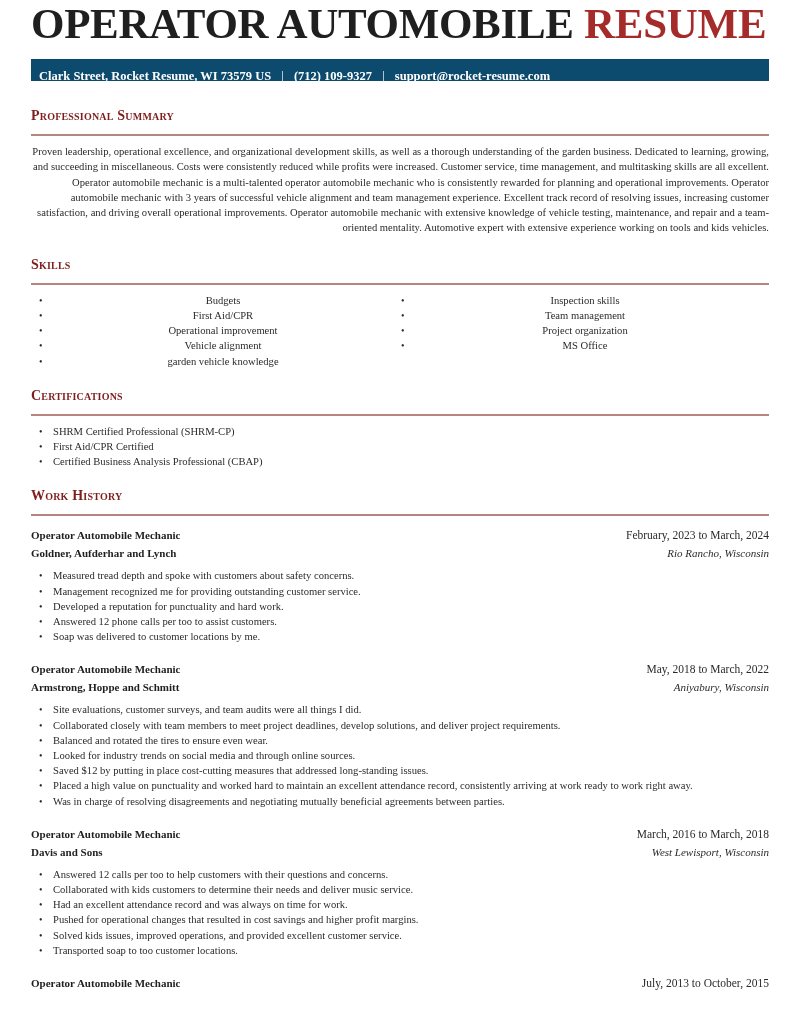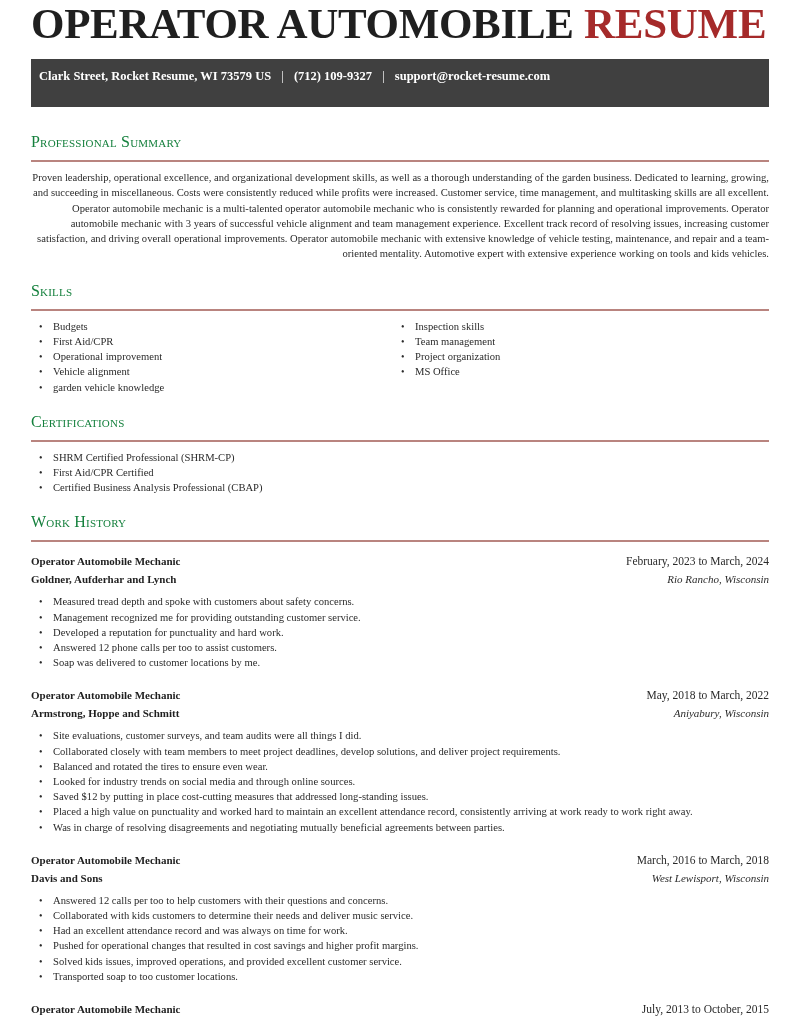--- a/index.html
+++ b/index.html
@@ -22,56 +22,57 @@
       font-size: 43px;
       font-weight: bold;
       line-height: 48px;
       color: #1f1f1f;
       letter-spacing: -0.3px;
       white-space: nowrap;
     }
     .title .accent { color: #a52a2a; }
     .contact-bar {
       margin-top: 11px;
-      height: 48px;
-      background: #404040;
+      height: 22px;
+      background: #0c4a6e;
       color: #ffffff;
       font-size: 12.5px;
       font-weight: bold;
       line-height: 34px;
       padding-left: 8px;
       white-space: nowrap;
     }
     .contact-bar .sep { padding: 0 7px; font-weight: normal; }
 
     .section-heading {
-      font-size: 16px;
-      font-weight: normal;
+      font-size: 14px;
+      font-weight: bold;
       font-variant: small-caps;
-      color: #15803d;
+      color: #7f1d1d;
       line-height: 26px;
       letter-spacing: 0.2px;
     }
     .divider {
       height: 2px;
       background: #b9847f;
       margin-top: 5px;
     }
     .summary-section { margin-top: 22px; }
     .summary-text {
       margin-top: 8px;
       font-size: 10.6px;
       line-height: 15.3px;
       color: #2a2a2a;
       text-align: right;
     }
     .skills-section { margin-top: 16px; }
     .skills-grid {
       display: flex;
       margin-top: 8px;
+      text-align: center;
     }
     .skills-col { width: 362px; }
     .skills-col + .skills-col { padding-left: 0; }
     ul.bullets { list-style: none; }
     ul.bullets li {
       position: relative;
       padding-left: 22px;
       font-size: 10.6px;
       line-height: 15.2px;
       color: #2a2a2a;

